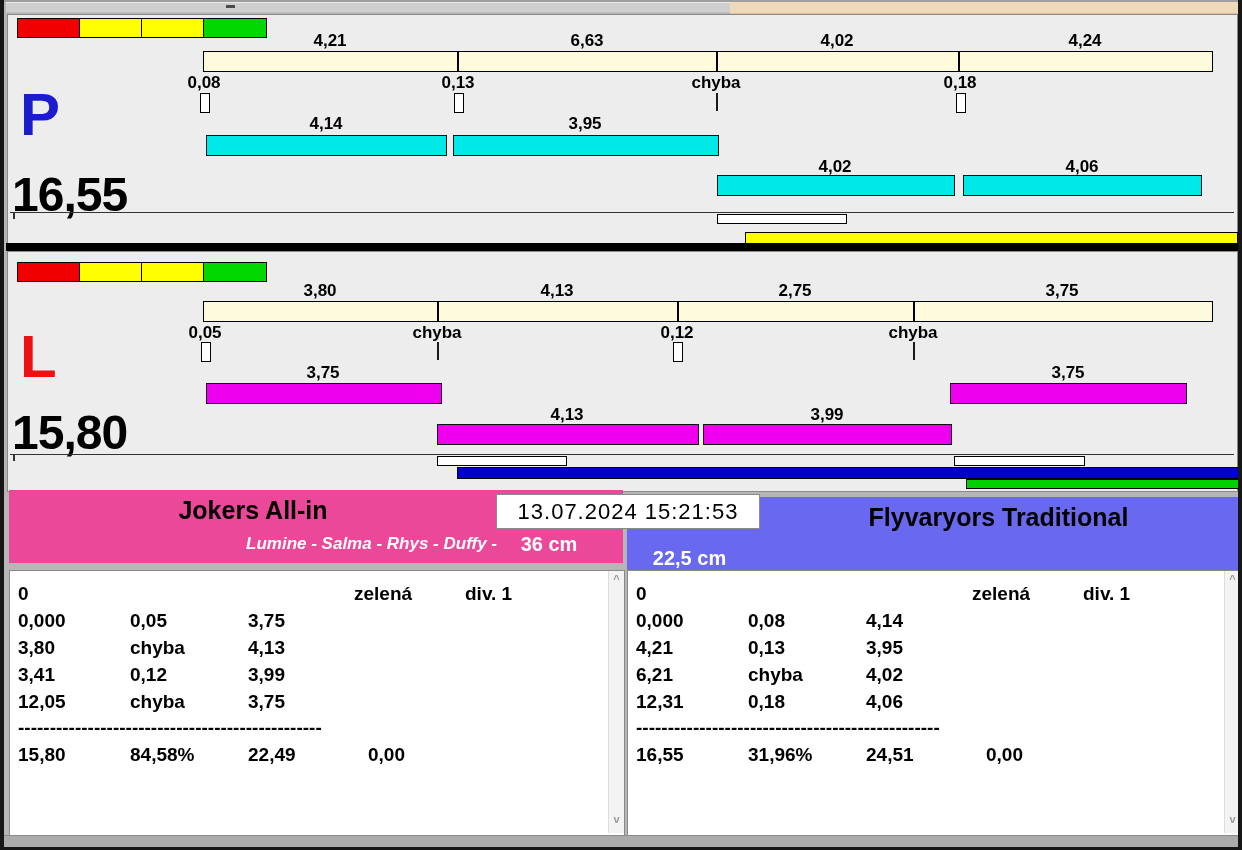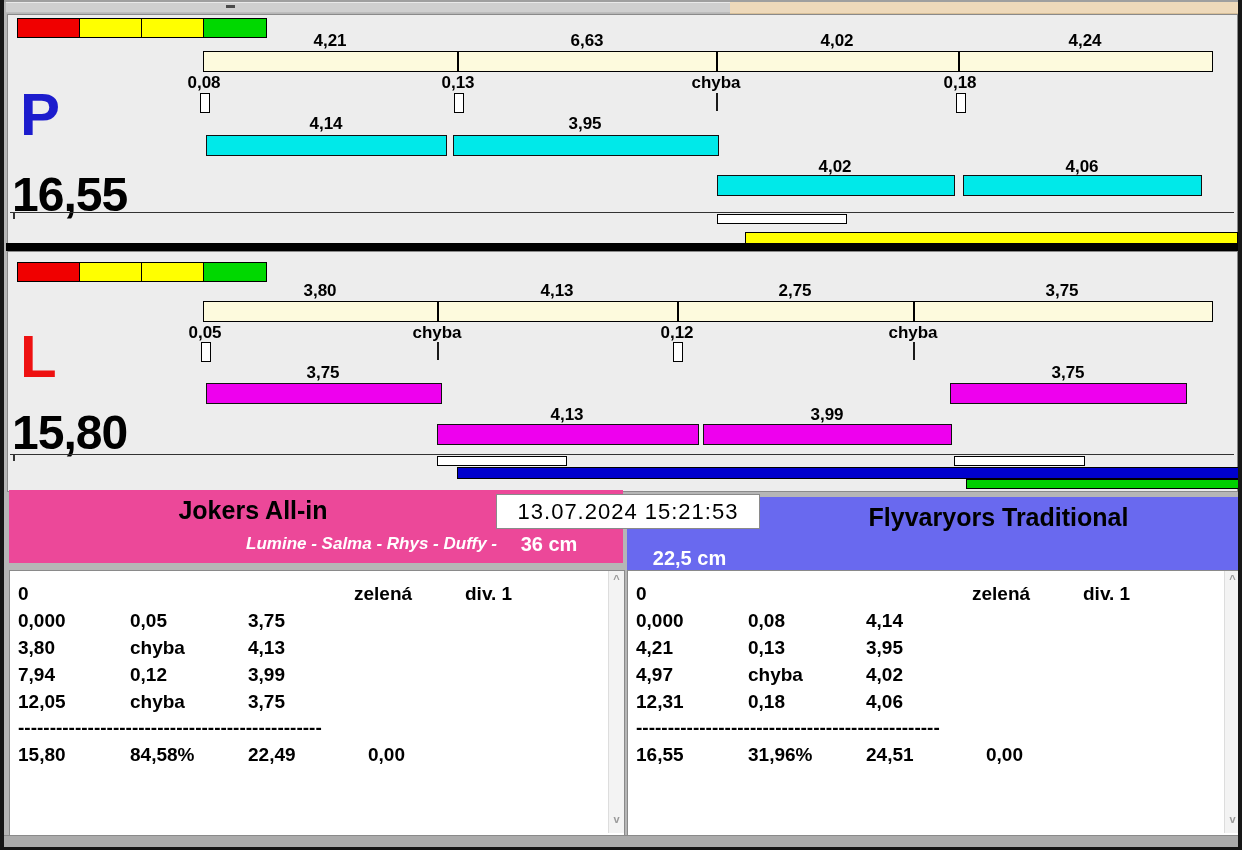--- a/index.html
+++ b/index.html
@@ -119,21 +119,21 @@
       <div style="position: absolute; left: 9px; top: 570px; width: 614px; height: 264px; background: rgb(255, 255, 255); border: 1px solid rgb(138, 138, 138); font-size: 19px; font-weight: bold;">
         <div style="position: absolute; left: 8px; top: 12px; white-space: nowrap;">0</div>
         <div style="position: absolute; left: 344px; top: 12px; white-space: nowrap;">zelená</div>
         <div style="position: absolute; left: 455px; top: 12px; white-space: nowrap;">div. 1</div>
         <div style="position: absolute; left: 8px; top: 39px; white-space: nowrap;">0,000</div>
         <div style="position: absolute; left: 120px; top: 39px; white-space: nowrap;">0,05</div>
         <div style="position: absolute; left: 238px; top: 39px; white-space: nowrap;">3,75</div>
         <div style="position: absolute; left: 8px; top: 66px; white-space: nowrap;">3,80</div>
         <div style="position: absolute; left: 120px; top: 66px; white-space: nowrap;">chyba</div>
         <div style="position: absolute; left: 238px; top: 66px; white-space: nowrap;">4,13</div>
-        <div style="position: absolute; left: 8px; top: 93px; white-space: nowrap;">7,94</div>
+        <div style="position: absolute; left: 8px; top: 93px; white-space: nowrap;">3,41</div>
         <div style="position: absolute; left: 120px; top: 93px; white-space: nowrap;">0,12</div>
         <div style="position: absolute; left: 238px; top: 93px; white-space: nowrap;">3,99</div>
         <div style="position: absolute; left: 8px; top: 120px; white-space: nowrap;">12,05</div>
         <div style="position: absolute; left: 120px; top: 120px; white-space: nowrap;">chyba</div>
         <div style="position: absolute; left: 238px; top: 120px; white-space: nowrap;">3,75</div>
         <div style="position: absolute; left: 8px; top: 146px; white-space: nowrap;">------------------------------------------------</div>
         <div style="position: absolute; left: 8px; top: 173px; white-space: nowrap;">15,80</div>
         <div style="position: absolute; left: 120px; top: 173px; white-space: nowrap;">84,58%</div>
         <div style="position: absolute; left: 238px; top: 173px; white-space: nowrap;">22,49</div>
         <div style="position: absolute; left: 358px; top: 173px; white-space: nowrap;">0,00</div>
@@ -149,21 +149,21 @@
       <div style="position: absolute; left: 627px; top: 570px; width: 612px; height: 264px; background: rgb(255, 255, 255); border: 1px solid rgb(138, 138, 138); font-size: 19px; font-weight: bold;">
         <div style="position: absolute; left: 8px; top: 12px; white-space: nowrap;">0</div>
         <div style="position: absolute; left: 344px; top: 12px; white-space: nowrap;">zelená</div>
         <div style="position: absolute; left: 455px; top: 12px; white-space: nowrap;">div. 1</div>
         <div style="position: absolute; left: 8px; top: 39px; white-space: nowrap;">0,000</div>
         <div style="position: absolute; left: 120px; top: 39px; white-space: nowrap;">0,08</div>
         <div style="position: absolute; left: 238px; top: 39px; white-space: nowrap;">4,14</div>
         <div style="position: absolute; left: 8px; top: 66px; white-space: nowrap;">4,21</div>
         <div style="position: absolute; left: 120px; top: 66px; white-space: nowrap;">0,13</div>
         <div style="position: absolute; left: 238px; top: 66px; white-space: nowrap;">3,95</div>
-        <div style="position: absolute; left: 8px; top: 93px; white-space: nowrap;">4,97</div>
+        <div style="position: absolute; left: 8px; top: 93px; white-space: nowrap;">6,21</div>
         <div style="position: absolute; left: 120px; top: 93px; white-space: nowrap;">chyba</div>
         <div style="position: absolute; left: 238px; top: 93px; white-space: nowrap;">4,02</div>
         <div style="position: absolute; left: 8px; top: 120px; white-space: nowrap;">12,31</div>
         <div style="position: absolute; left: 120px; top: 120px; white-space: nowrap;">0,18</div>
         <div style="position: absolute; left: 238px; top: 120px; white-space: nowrap;">4,06</div>
         <div style="position: absolute; left: 8px; top: 146px; white-space: nowrap;">------------------------------------------------</div>
         <div style="position: absolute; left: 8px; top: 173px; white-space: nowrap;">16,55</div>
         <div style="position: absolute; left: 120px; top: 173px; white-space: nowrap;">31,96%</div>
         <div style="position: absolute; left: 238px; top: 173px; white-space: nowrap;">24,51</div>
         <div style="position: absolute; left: 358px; top: 173px; white-space: nowrap;">0,00</div>

